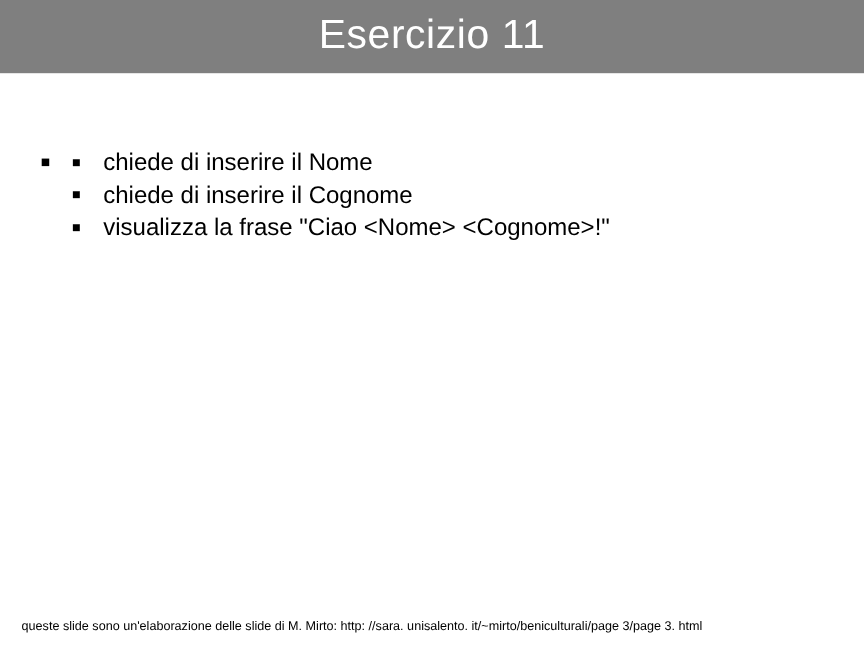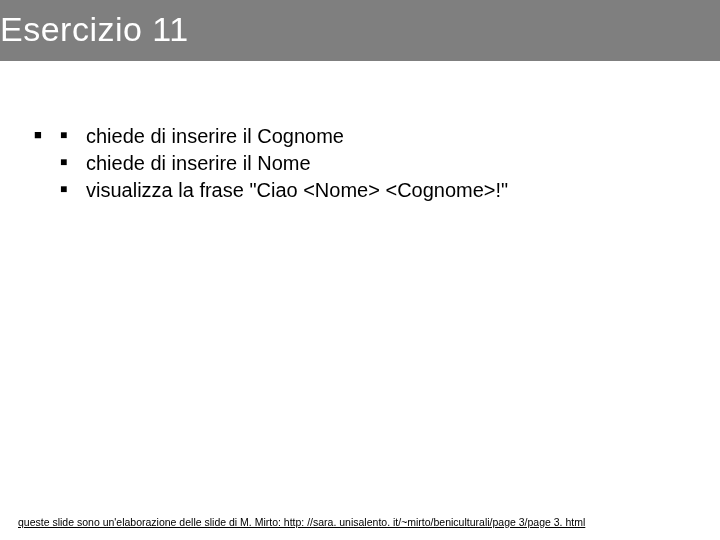--- a/index.html
+++ b/index.html
@@ -1,40 +1,40 @@
 <!DOCTYPE html>
 <html><head>
 <meta charset="utf-8">
 <style>
   * { margin: 0; padding: 0; box-sizing: border-box; }
   html, body { width: 720px; height: 540px; font-family: Arial, Helvetica, sans-serif; background: #fff; overflow: hidden; }
   .slide { width: 720px; height: 540px; position: relative; display: flex; flex-direction: column; }
-  .title-bar { background: #7f7f7f; color: #fff; text-align: left; padding: 10px 0 12px 0; }
+  .title-bar { background: #7f7f7f; color: #fff; text-align: center; padding: 10px 0 12px 0; }
   .title-bar h1 { font-weight: 400; font-size: 34px; font-family: "Segoe UI", Arial, sans-serif; letter-spacing: 0.5px; }
   .content { flex: 1; padding: 48px 34px 0 34px; }
   ul.level1 { list-style: none; }
   ul.level1 > li { position: relative; padding-left: 26px; font-size: 23px; color: #000; margin-bottom: 14px; }
   ul.level1 > li::before { content: "■"; position: absolute; left: 0; top: 4px; font-size: 13px; color: #000; }
   ul.level2 { list-style: none; margin-top: 14px; }
   ul.level2 > li { position: relative; padding-left: 26px; font-size: 20px; color: #000; line-height: 1.35; }
   ul.level2 > li::before { content: "■"; position: absolute; left: 0; top: 4px; font-size: 12px; color: #000; }
-  .footer { position: absolute; bottom: 12px; left: 18px; right: 18px; font-size: 10.5px; color: #000; text-decoration: underline; }
+  .footer { position: absolute; bottom: 12px; left: 18px; right: 18px; font-size: 10.5px; color: #000; }
 </style>
 </head>
 <body>
 
 <div class="slide">
   <div class="title-bar">
     <h1>Esercizio 11</h1>
   </div>
   <div class="content">
     <ul class="level1">
       <li>
         <ul class="level2">
+          <li><span>chiede di inserire il Nome</span></li>
           <li><span>chiede di inserire il Cognome</span></li>
-          <li><span>chiede di inserire il Nome</span></li>
           <li><span>visualizza la frase "Ciao &lt;Nome&gt; &lt;Cognome&gt;!"</span></li>
         </ul>
       </li>
     </ul>
   </div>
   <div class="footer">queste slide sono un'elaborazione delle slide di M. Mirto: http: //sara. unisalento. it/~mirto/beniculturali/page 3/page 3. html</div>
 </div>
 
 </body></html>

